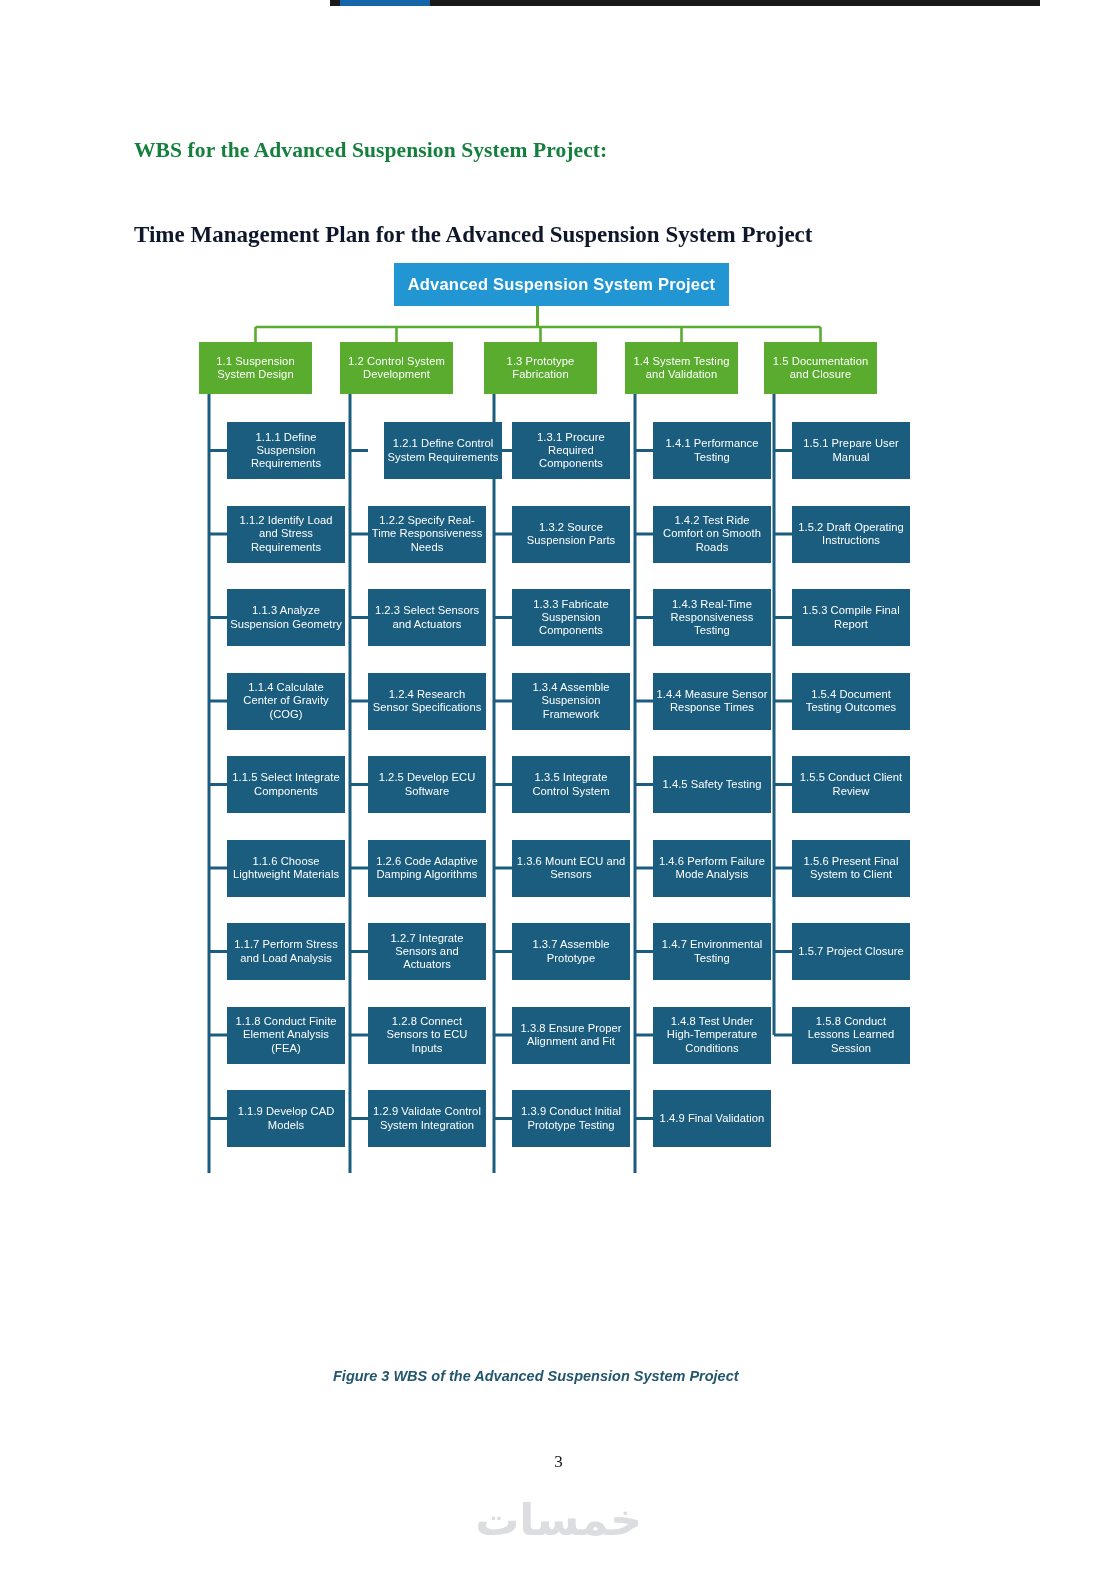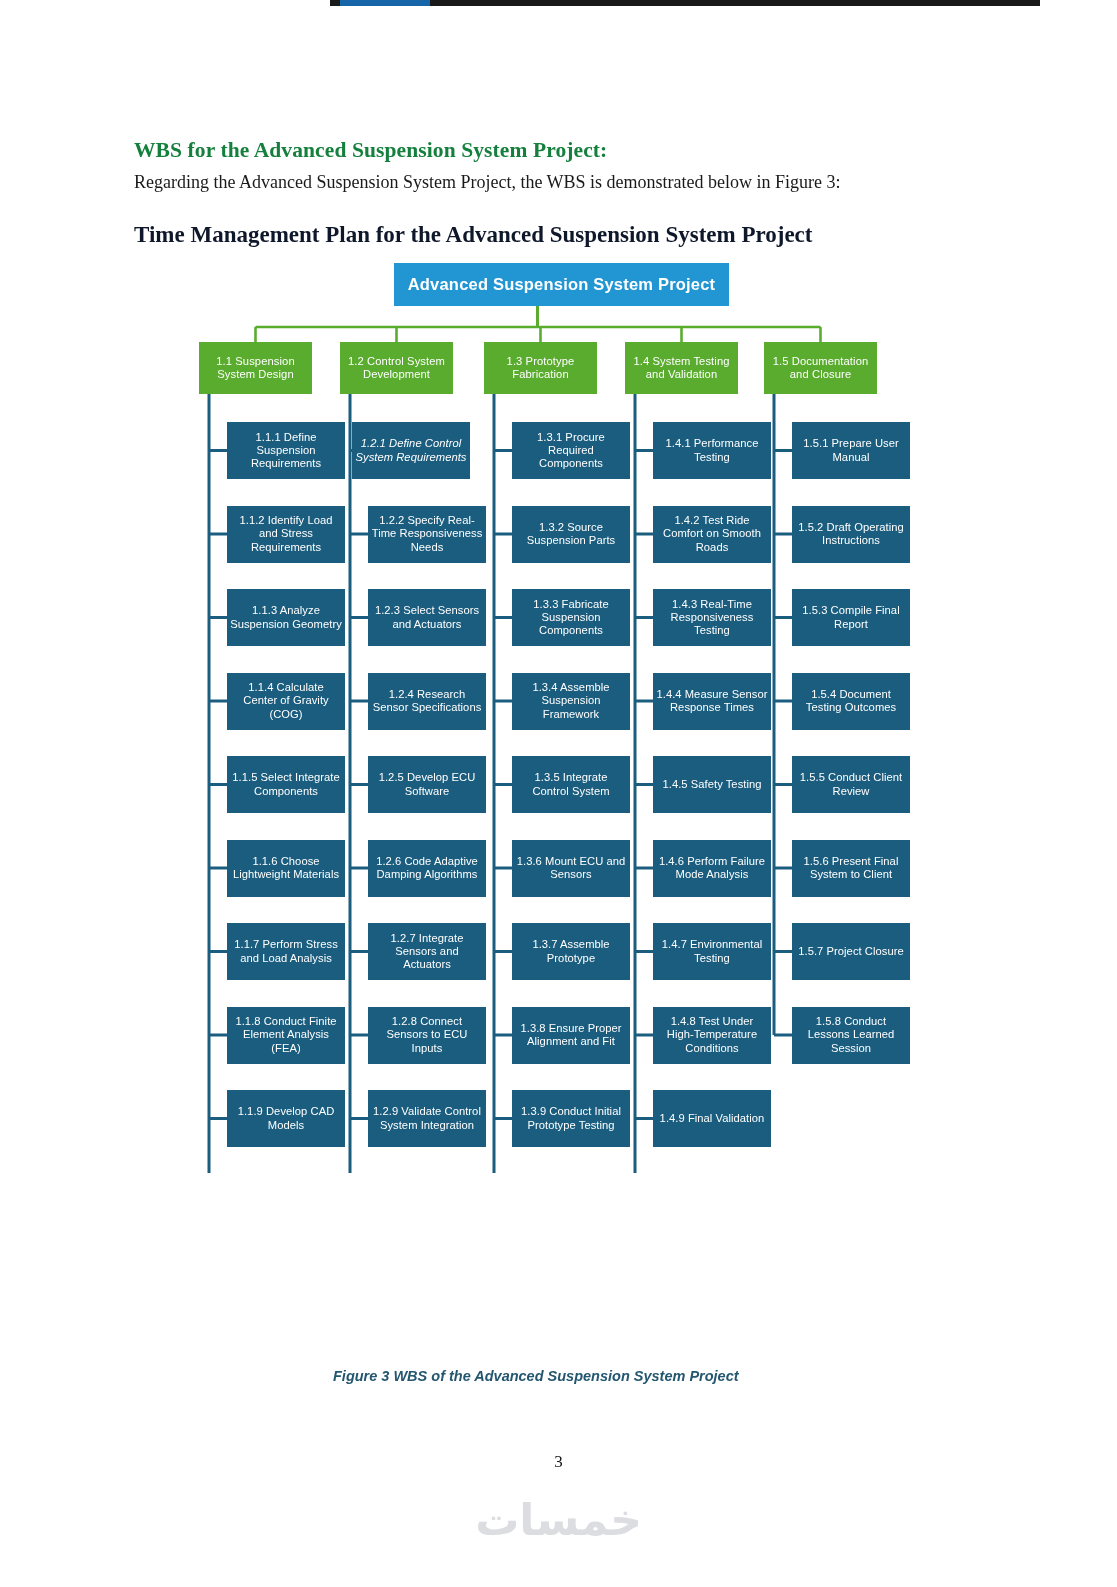--- a/index.html
+++ b/index.html
@@ -148,21 +148,20 @@
 
 <div class="top-strip">
   <div class="bar-dark-l"></div>
   <div class="bar-blue"></div>
 </div>
 
 <div class="doc">
 
   <div class="h-title">WBS for the Advanced Suspension System Project:</div>
 
-  <div class="h-body">Regarding the Advanced Suspension System Project, the WBS is demonstrated below in Figure 3:</div>
 
   <div class="h-subtitle">Time Management Plan for the Advanced Suspension System Project</div>
 
   <div class="wbs" id="wbs-root">
     <svg id="wbs-connectors" width="1117" height="1400">
         <line x1="537.5" y1="306" x2="537.5" y2="327" stroke="#5aac2e" stroke-width="3"></line>
         <line x1="255.5" y1="327" x2="820.5" y2="327" stroke="#5aac2e" stroke-width="2.6"></line>
         <line x1="255.5" y1="327" x2="255.5" y2="342" stroke="#5aac2e" stroke-width="2.6"></line>
         <line x1="209" y1="394" x2="209" y2="1369" stroke="#1b5d7e" stroke-width="3"></line>
         <line x1="209" y1="450.5" x2="227" y2="450.5" stroke="#1b5d7e" stroke-width="3"></line>
@@ -232,21 +231,21 @@
       <div class="node node-l2" style="left: 227px; top: 672.5px; width: 118px; height: 57px;">1.1.4 Calculate Center of Gravity (COG)</div>
       <div class="node node-l2" style="left: 227px; top: 756px; width: 118px; height: 57px;">1.1.5 Select Integrate Components</div>
       <div class="node node-l2" style="left: 227px; top: 839.5px; width: 118px; height: 57px;">1.1.6 Choose Lightweight Materials</div>
       <div class="node node-l2" style="left: 227px; top: 923px; width: 118px; height: 57px;">1.1.7 Perform Stress and Load Analysis</div>
       <div class="node node-l2" style="left: 227px; top: 1006.5px; width: 118px; height: 57px;">1.1.8 Conduct Finite Element Analysis (FEA)</div>
       <div class="node node-l2" style="left: 227px; top: 1090px; width: 118px; height: 57px;">1.1.9 Develop CAD Models</div>
       <div class="node node-l2" style="left: 227px; top: 1173.5px; width: 118px; height: 57px;">1.1.10 Create 3D Models in SolidWorks</div>
       <div class="node node-l2" style="left: 227px; top: 1257px; width: 118px; height: 57px;">1.1.11 Finalize Suspension Design</div>
       <div class="node node-l2" style="left: 227px; top: 1340.5px; width: 118px; height: 57px;">1.1.12 Produce Final 2D and 3D Drawings</div>
       <div class="node node-l1" style="left: 340px; top: 342px; width: 113px; height: 52px;">1.2 Control System Development</div>
-      <div class="node node-l2" style="left: 352px; top: 422px; width: 118px; height: 57px; font-style: italic;">1.2.1 Define Control System Requirements</div>
+      <div class="node node-l2" style="left: 384px; top: 422px; width: 118px; height: 57px;">1.2.1 Define Control System Requirements</div>
       <div class="node node-l2" style="left: 368px; top: 505.5px; width: 118px; height: 57px;">1.2.2 Specify Real-Time Responsiveness Needs</div>
       <div class="node node-l2" style="left: 368px; top: 589px; width: 118px; height: 57px;">1.2.3 Select Sensors and Actuators</div>
       <div class="node node-l2" style="left: 368px; top: 672.5px; width: 118px; height: 57px;">1.2.4 Research Sensor Specifications</div>
       <div class="node node-l2" style="left: 368px; top: 756px; width: 118px; height: 57px;">1.2.5 Develop ECU Software</div>
       <div class="node node-l2" style="left: 368px; top: 839.5px; width: 118px; height: 57px;">1.2.6 Code Adaptive Damping Algorithms</div>
       <div class="node node-l2" style="left: 368px; top: 923px; width: 118px; height: 57px;">1.2.7 Integrate Sensors and Actuators</div>
       <div class="node node-l2" style="left: 368px; top: 1006.5px; width: 118px; height: 57px;">1.2.8 Connect Sensors to ECU Inputs</div>
       <div class="node node-l2" style="left: 368px; top: 1090px; width: 118px; height: 57px;">1.2.9 Validate Control System Integration</div>
       <div class="node node-l2" style="left: 368px; top: 1173.5px; width: 118px; height: 57px;">1.2.10 Perform Integration Testing</div>
       <div class="node node-l1" style="left: 484px; top: 342px; width: 113px; height: 52px;">1.3 Prototype Fabrication</div>

